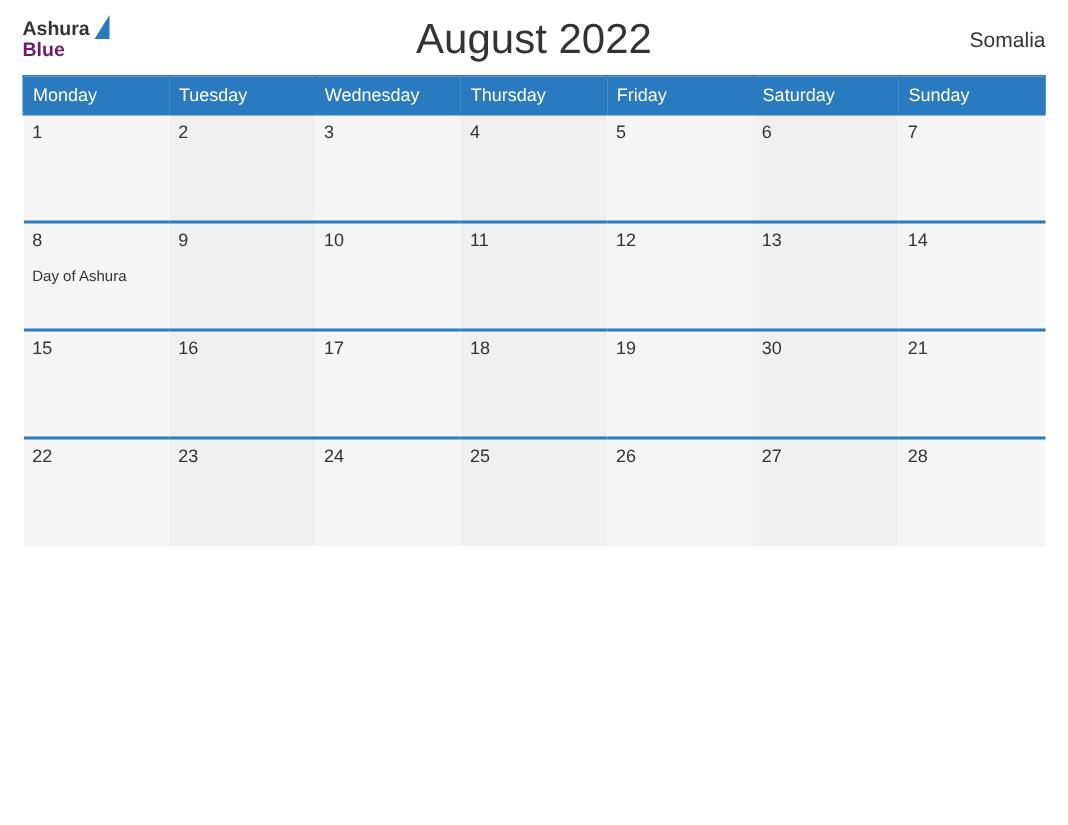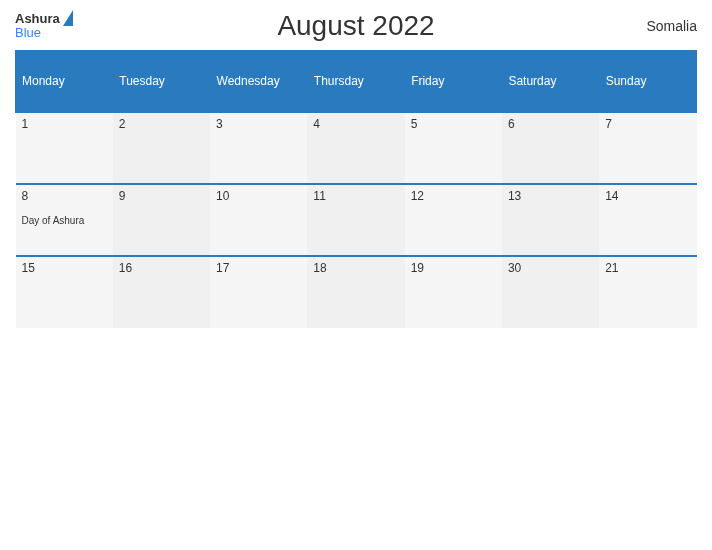--- a/index.html
+++ b/index.html
@@ -34,22 +34,22 @@
       flex-direction: column;
       line-height: 1.1;
     }
     .logo-general {
       font-size: 13px;
       font-weight: bold;
       color: #333;
     }
     .logo-blue {
       font-size: 13px;
-      font-weight: normal;
-      color: #3b82f6;
+      font-weight: bold;
+      color: #701a75;
     }
     .logo-triangle {
       width: 0;
       height: 0;
       border-left: 10px solid transparent;
       border-bottom: 16px solid #2a7abf;
       margin-left: 3px;
       margin-top: -2px;
     }
     .logo-inner {
@@ -73,21 +73,21 @@
     .calendar {
       width: 100%;
       border-collapse: collapse;
       table-layout: fixed;
     }
     .calendar thead tr th {
       background-color: #2a7abf;
       color: #fff;
       font-size: 12px;
       font-weight: normal;
-      padding: 23px 6px;
+      padding: 5px 6px;
       text-align: left;
       border: 1px solid #2a7abf;
     }
     .calendar tbody tr {
       height: 72px;
     }
     .calendar tbody tr td {
       vertical-align: top;
       padding: 4px 6px;
       font-size: 12px;
@@ -206,14 +206,37 @@
         <td>
           <span class="day-number">19</span>
         </td>
         <td>
           <span class="day-number">30</span>
         </td>
         <td>
           <span class="day-number">21</span>
         </td>
       </tr>
+      <tr>
+        <td>
+          <span class="day-number">22</span>
+        </td>
+        <td>
+          <span class="day-number">23</span>
+        </td>
+        <td>
+          <span class="day-number">24</span>
+        </td>
+        <td>
+          <span class="day-number">25</span>
+        </td>
+        <td>
+          <span class="day-number">26</span>
+        </td>
+        <td>
+          <span class="day-number">27</span>
+        </td>
+        <td>
+          <span class="day-number">28</span>
+        </td>
+      </tr>
     </tbody>
 </table>
 
 </body></html>

